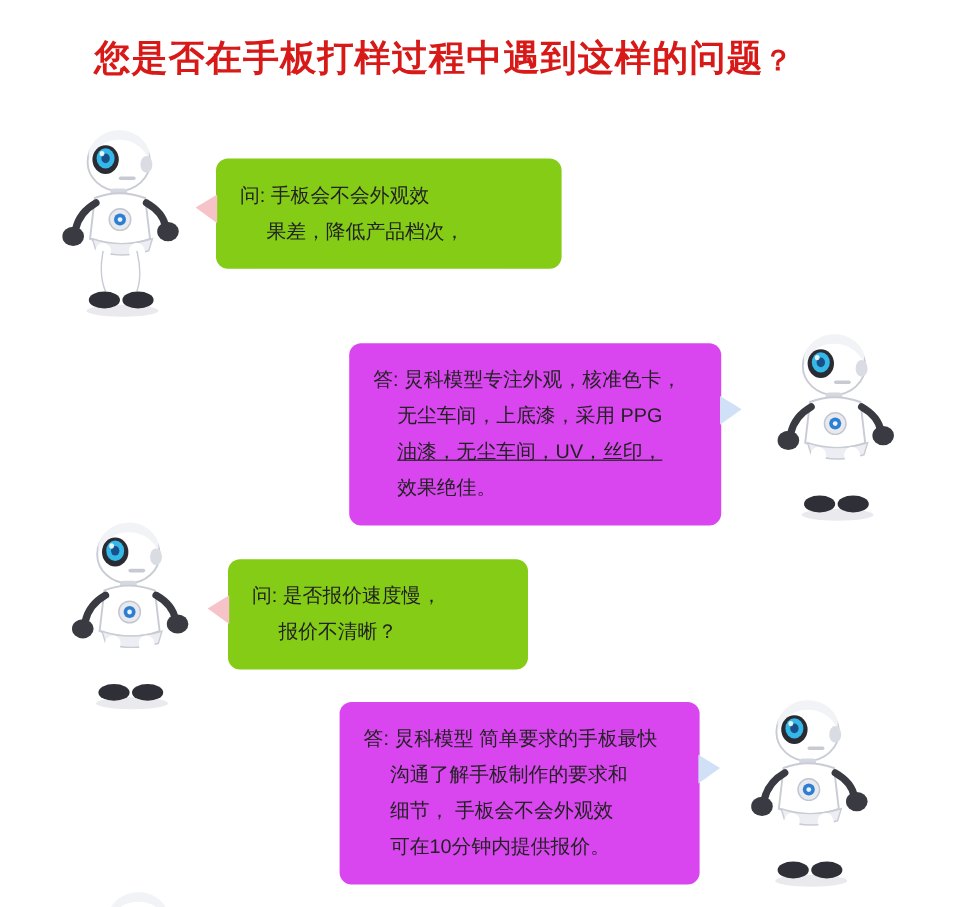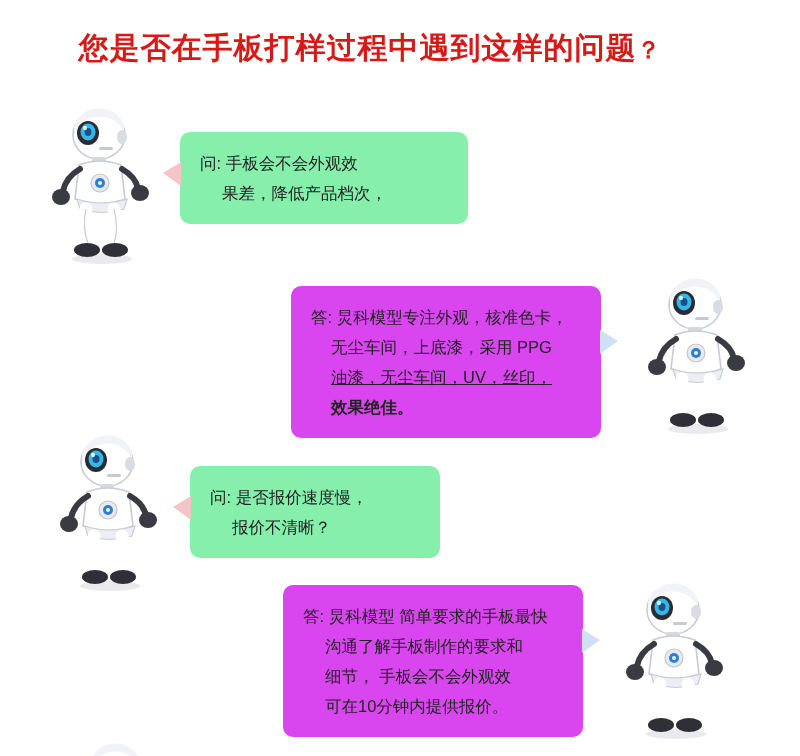--- a/index.html
+++ b/index.html
@@ -49,21 +49,21 @@
     position: absolute;
     border-radius: 10px;
     padding: 16px 20px;
     font-size: 16.5px;
     line-height: 30px;
     color: #222;
     box-sizing: border-box;
   }
   .bubble .line { white-space: nowrap; }
   .bubble.q {
-    background: #86efac;
+    background: #84cc16;
   }
   .bubble.a {
     background: #d946ef;
   }
   
   .bubble.q::after {
     content: "";
     position: absolute;
     left: -17px;
     top: 30px;
@@ -169,21 +169,21 @@
         <ellipse cx="43" cy="145" rx="13" ry="7" fill="#2f2f37"></ellipse>
         <ellipse cx="71" cy="145" rx="13" ry="7" fill="#2f2f37"></ellipse>
       </g>
     </svg>
   </div>
 
   <div class="bubble a" style="left:291px; top:286px; width:310px;">
     <div class="line">答: 炅科模型专注外观，核准色卡，</div>
     <div class="line" style="padding-left:20px;">无尘车间，上底漆，采用 PPG</div>
     <div class="line" style="padding-left:20px;text-decoration:underline;">油漆，无尘车间，UV，丝印，</div>
-    <div class="line" style="padding-left:20px;font-weight:bold;">效果绝佳。</div>
+    <div class="line" style="padding-left:20px;">效果绝佳。</div>
   </div>
 
   <div class="robot" style="left:52px; top:432px;">
     <svg viewBox="0 0 110 160" width="110" height="160" aria-hidden="true">
       <g>
         <ellipse cx="58" cy="154" rx="30" ry="5" fill="#e9e9ee"></ellipse>
         <ellipse cx="55" cy="30" rx="26" ry="24" fill="#ffffff" stroke="#c9ccd4" stroke-width="1.6"></ellipse>
         <path d="M30 22 A26 24 0 0 1 80 20 L80 28 A26 24 0 0 0 30 30 Z" fill="#f2f3f6"></path>
         <ellipse cx="44" cy="28" rx="11" ry="12" fill="#2b2b33"></ellipse>
         <ellipse cx="44" cy="27" rx="7.5" ry="8.5" fill="#33b8e8"></ellipse>

